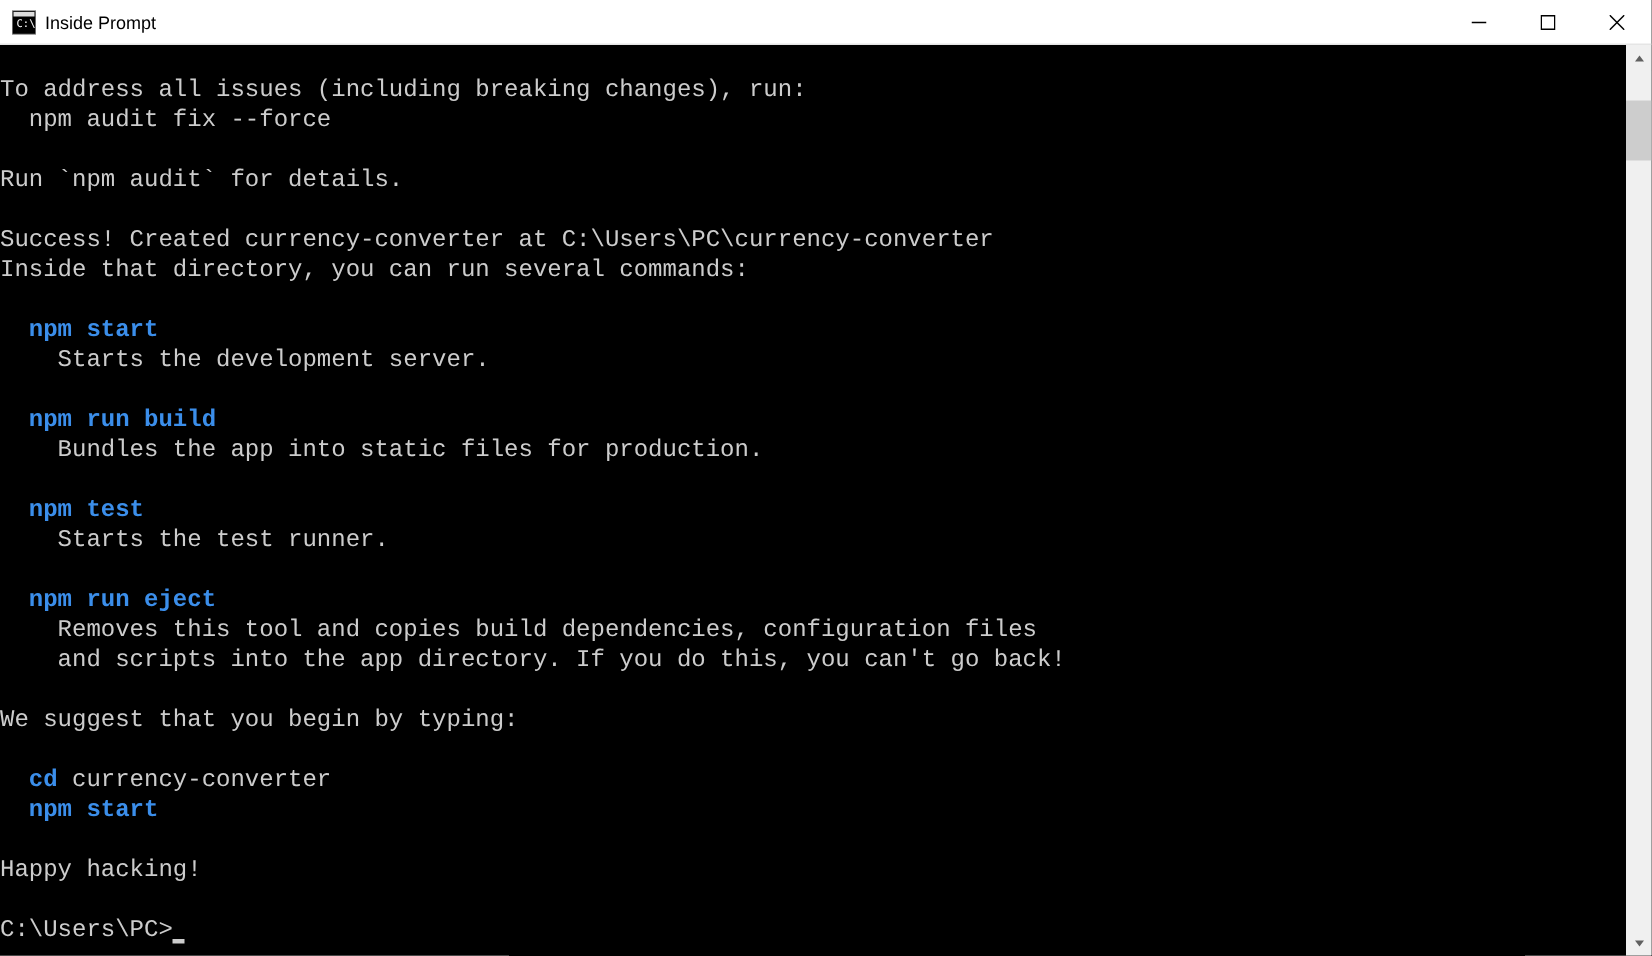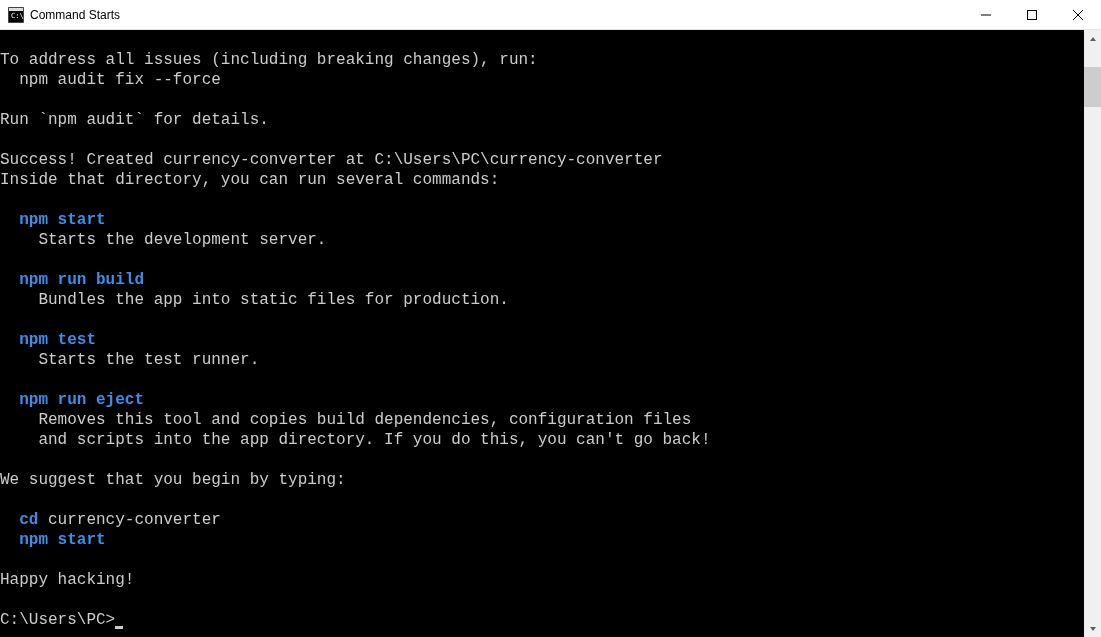--- a/index.html
+++ b/index.html
@@ -130,21 +130,21 @@
 <body>
 
 <div class="titlebar">
   <div class="titlebar-icon">
     <svg viewBox="0 0 16 16">
       <rect x="0" y="0" width="16" height="16" fill="#000000" stroke="#888" stroke-width="1"></rect>
       <rect x="1" y="1" width="14" height="3" fill="#dddddd"></rect>
       <text x="3" y="11" font-size="7" fill="#ffffff" font-family="monospace">C:\</text>
     </svg>
   </div>
-  <div class="titlebar-title">Command Starts</div>
+  <div class="titlebar-title">Inside Prompt</div>
   <div class="titlebar-controls">
     <div class="titlebar-btn">
       <svg viewBox="0 0 10 10">
           <line x1="0" y1="5" x2="10" y2="5" stroke="#000" stroke-width="1"></line>
         </svg>
     </div>
     <div class="titlebar-btn">
       <svg viewBox="0 0 10 10">
           <rect x="0.5" y="0.5" width="9" height="9" fill="none" stroke="#000" stroke-width="1"></rect>
         </svg>

